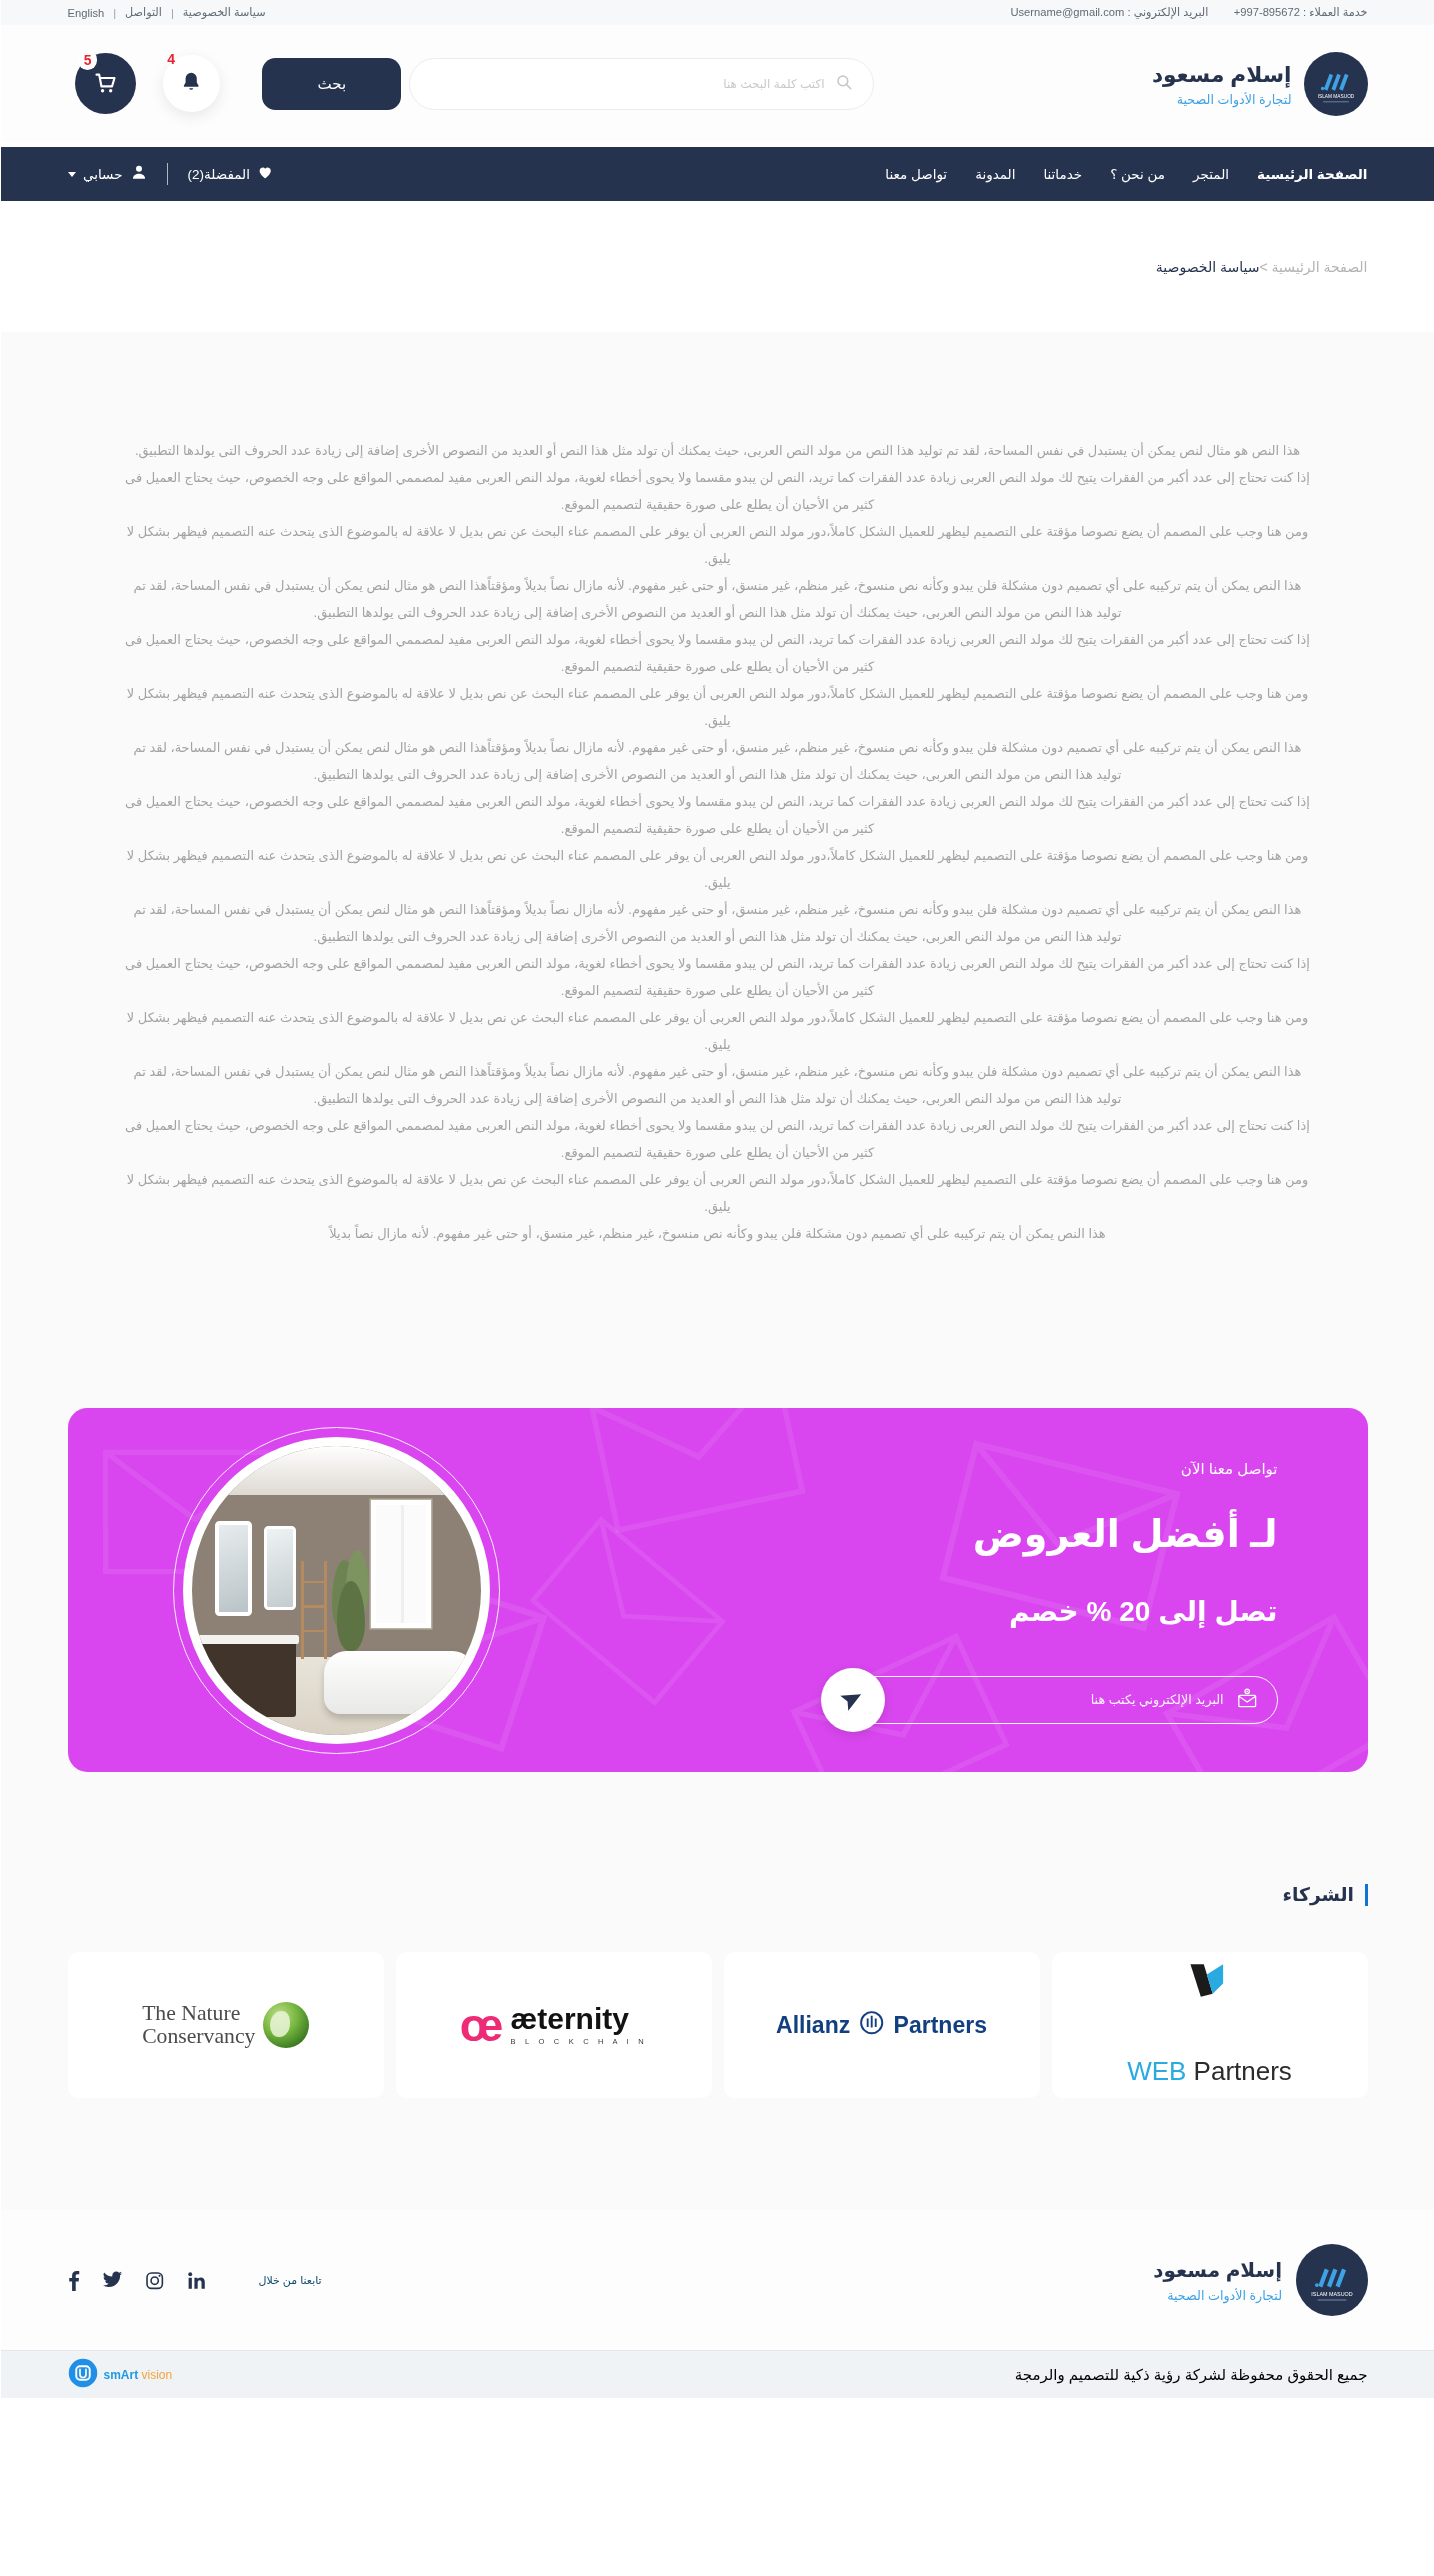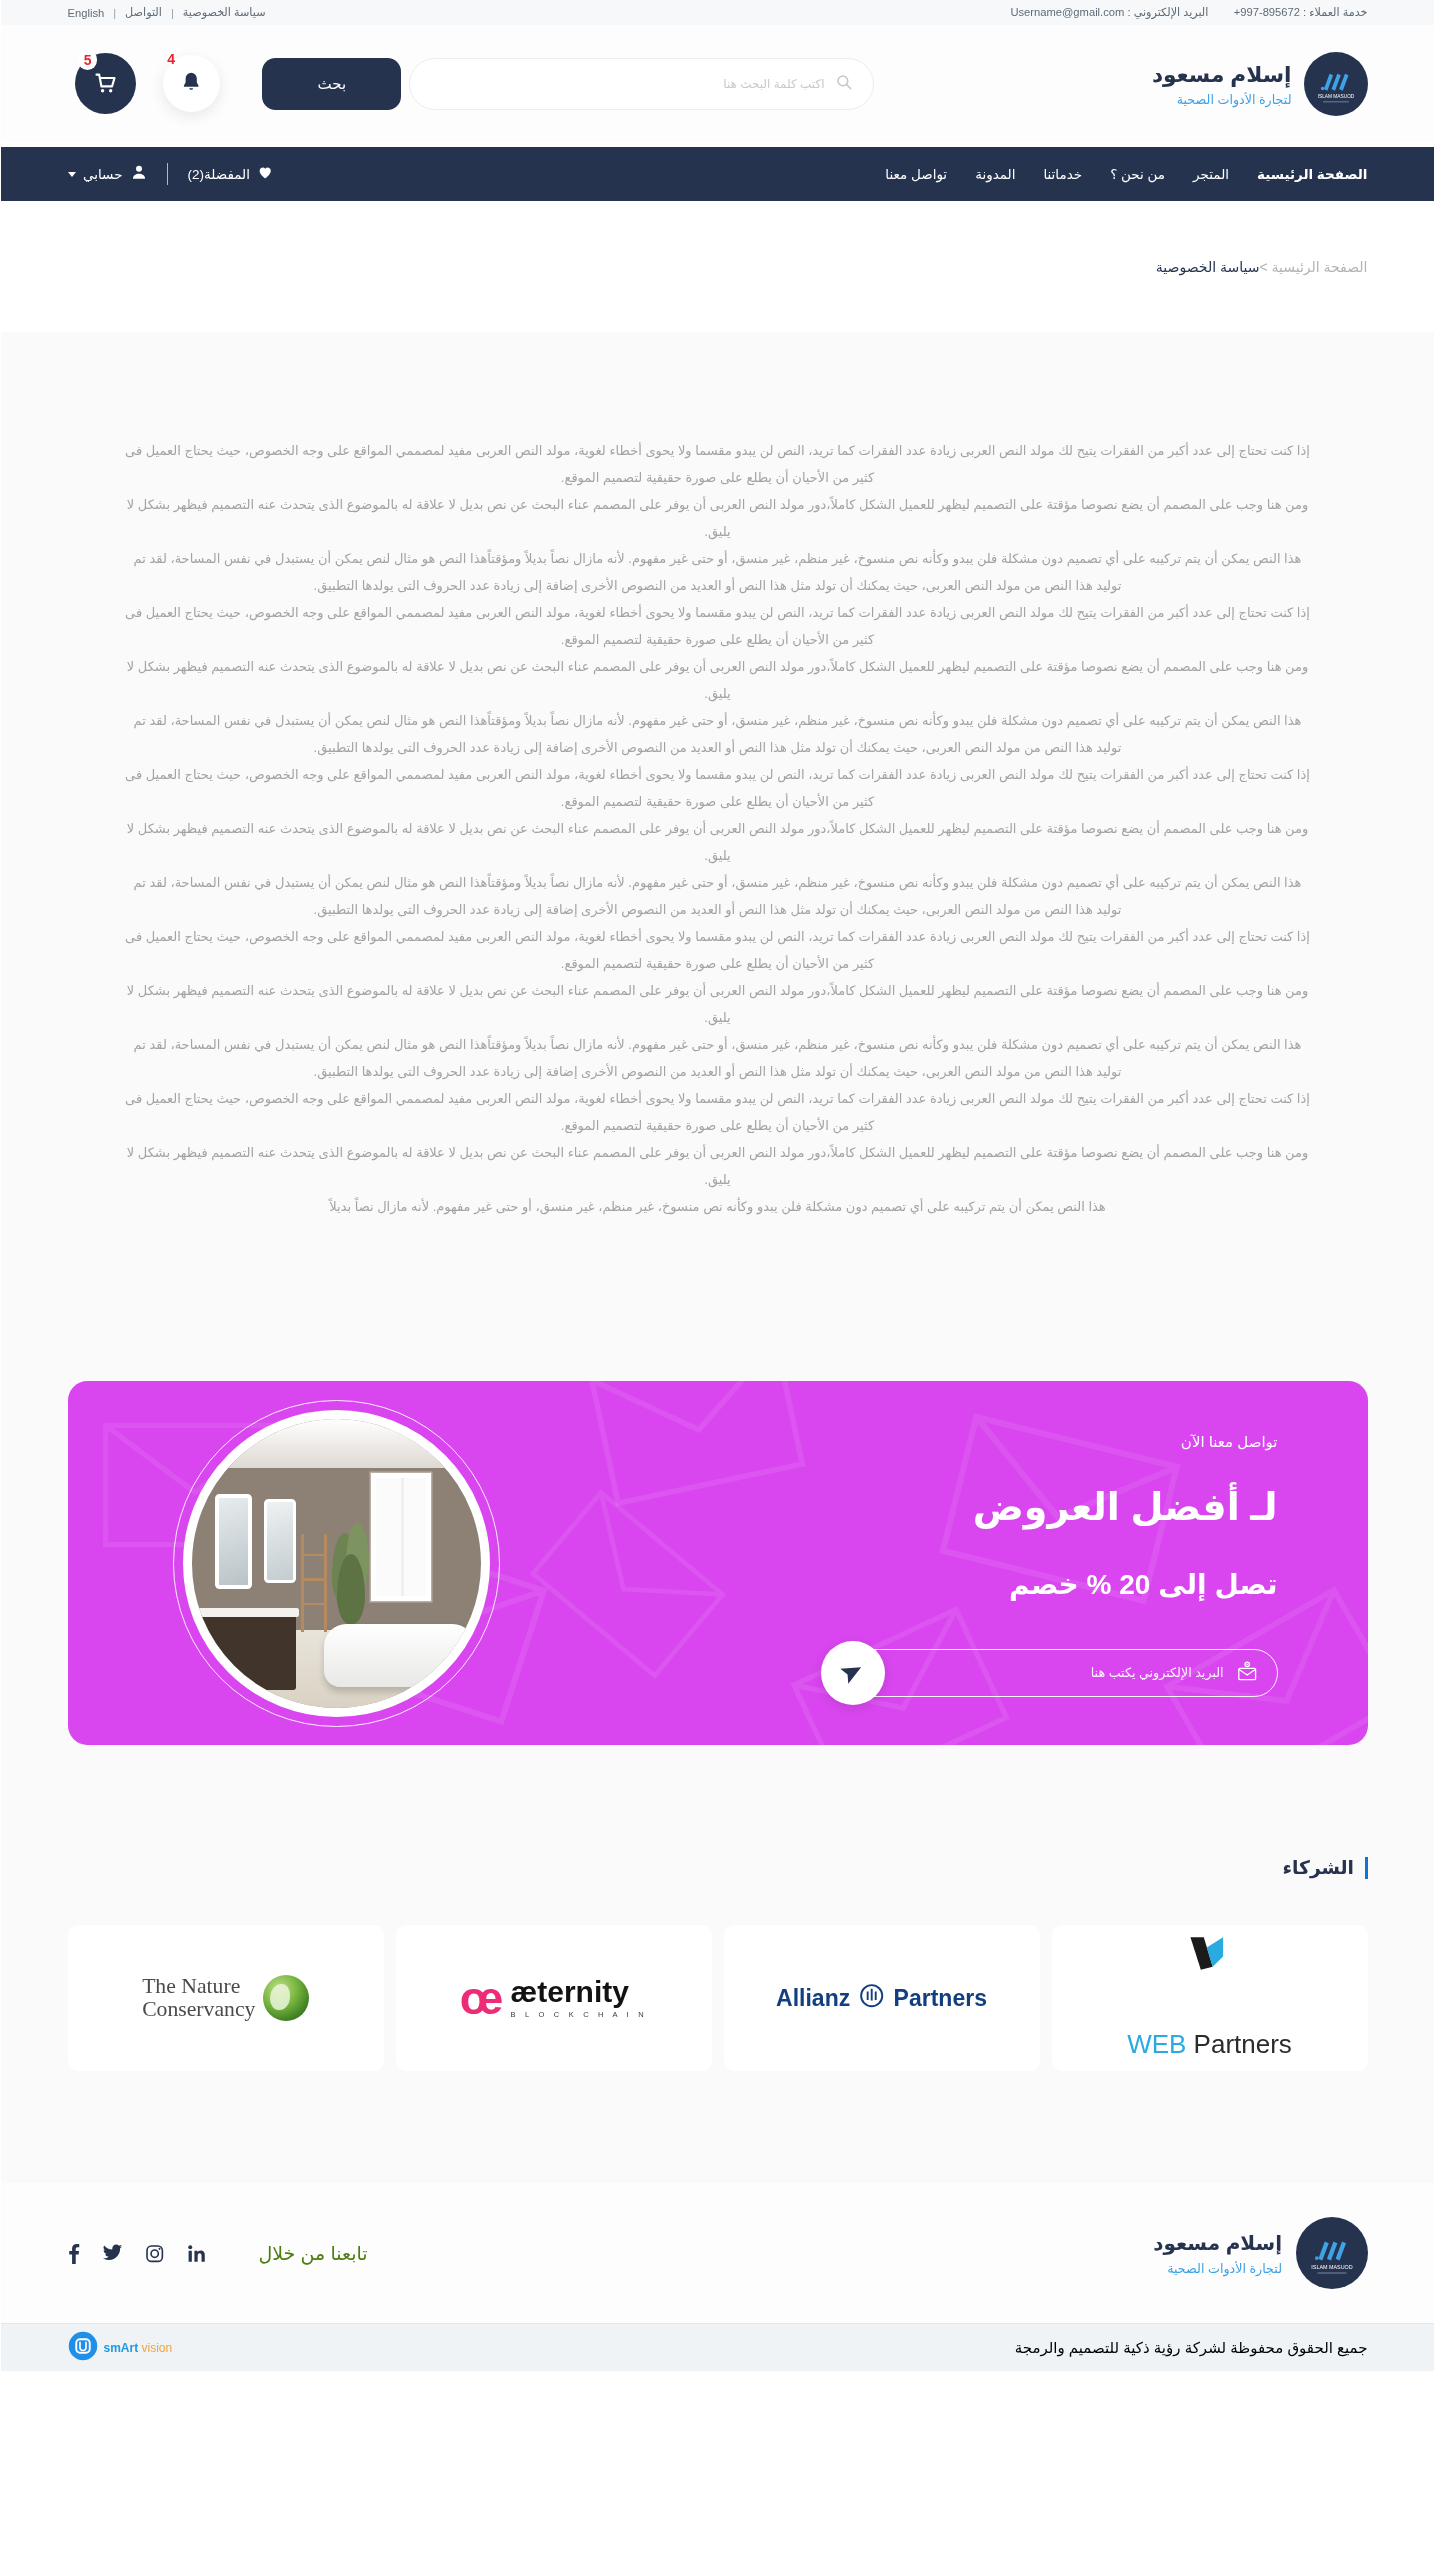--- a/index.html
+++ b/index.html
@@ -105,21 +105,21 @@
   .web-row { font-size:26px;margin-top:48px; }
   .web-blue { color:#29abe2; }
   .web-dark { color:#2b2b2b; }
 
   
   .footer { background:#fdfdfd; height:140px; }
   .footer .container { display:flex; align-items:center; justify-content:space-between; height:100%; }
   .footer-brand { display:flex; align-items:center; gap:13.5px; }
   .footer-brand .brand-title { font-size:20px; }
   .footer-follow { display:flex; align-items:center; }
-  .follow-label { font-size:19px; color:#4d7c0f; margin-left:52px; }
+  .follow-label { font-size:11px; color:#0c4a6e; margin-left:52px; }
   .social { display:flex; align-items:center; gap:22.4px; direction:ltr; }
   .social svg { display:block; cursor:pointer; }
 
   .bottombar { height:48px; background:#f0f3f6; border-top:0.7px solid #e3e7ec; }
   .bottombar .container { display:flex; align-items:center; justify-content:space-between; height:100%; }
   .copyright { font-size:15px; color:#000000; }
   .credit { display:flex; align-items:center; gap:6px; direction:ltr; font-size:12px; cursor:pointer; }
   .credit-smart { color:#1f9ae0; font-weight:bold; }
   .credit-vision { color:#f2a33c; }
 </style>
@@ -246,20 +246,21 @@
     <div class="breadcrumb">
       <span class="crumb-home">الصفحة الرئيسية</span>
       <span class="crumb-sep">&gt;</span><span class="crumb-current">سياسة الخصوصية</span>
     </div>
   </div>
 </div>
 
 <div class="main">
 
   <div class="policy">
+      <p>هذا النص هو مثال لنص يمكن أن يستبدل في نفس المساحة، لقد تم توليد هذا النص من مولد النص العربى، حيث يمكنك أن تولد مثل هذا النص أو العديد من النصوص الأخرى إضافة إلى زيادة عدد الحروف التى يولدها التطبيق.</p>
       <p>إذا كنت تحتاج إلى عدد أكبر من الفقرات يتيح لك مولد النص العربى زيادة عدد الفقرات كما تريد، النص لن يبدو مقسما ولا يحوى أخطاء لغوية، مولد النص العربى مفيد لمصممي المواقع على وجه الخصوص، حيث يحتاج العميل فى كثير من الأحيان أن يطلع على صورة حقيقية لتصميم الموقع.</p>
       <p>ومن هنا وجب على المصمم أن يضع نصوصا مؤقتة على التصميم ليظهر للعميل الشكل كاملاً،دور مولد النص العربى أن يوفر على المصمم عناء البحث عن نص بديل لا علاقة له بالموضوع الذى يتحدث عنه التصميم فيظهر بشكل لا يليق.</p>
       <p>هذا النص يمكن أن يتم تركيبه على أي تصميم دون مشكلة فلن يبدو وكأنه نص منسوخ، غير منظم، غير منسق، أو حتى غير مفهوم. لأنه مازال نصاً بديلاً ومؤقتاًهذا النص هو مثال لنص يمكن أن يستبدل في نفس المساحة، لقد تم توليد هذا النص من مولد النص العربى، حيث يمكنك أن تولد مثل هذا النص أو العديد من النصوص الأخرى إضافة إلى زيادة عدد الحروف التى يولدها التطبيق.</p>
       <p>إذا كنت تحتاج إلى عدد أكبر من الفقرات يتيح لك مولد النص العربى زيادة عدد الفقرات كما تريد، النص لن يبدو مقسما ولا يحوى أخطاء لغوية، مولد النص العربى مفيد لمصممي المواقع على وجه الخصوص، حيث يحتاج العميل فى كثير من الأحيان أن يطلع على صورة حقيقية لتصميم الموقع.</p>
       <p>ومن هنا وجب على المصمم أن يضع نصوصا مؤقتة على التصميم ليظهر للعميل الشكل كاملاً،دور مولد النص العربى أن يوفر على المصمم عناء البحث عن نص بديل لا علاقة له بالموضوع الذى يتحدث عنه التصميم فيظهر بشكل لا يليق.</p>
       <p>هذا النص يمكن أن يتم تركيبه على أي تصميم دون مشكلة فلن يبدو وكأنه نص منسوخ، غير منظم، غير منسق، أو حتى غير مفهوم. لأنه مازال نصاً بديلاً ومؤقتاًهذا النص هو مثال لنص يمكن أن يستبدل في نفس المساحة، لقد تم توليد هذا النص من مولد النص العربى، حيث يمكنك أن تولد مثل هذا النص أو العديد من النصوص الأخرى إضافة إلى زيادة عدد الحروف التى يولدها التطبيق.</p>
       <p>إذا كنت تحتاج إلى عدد أكبر من الفقرات يتيح لك مولد النص العربى زيادة عدد الفقرات كما تريد، النص لن يبدو مقسما ولا يحوى أخطاء لغوية، مولد النص العربى مفيد لمصممي المواقع على وجه الخصوص، حيث يحتاج العميل فى كثير من الأحيان أن يطلع على صورة حقيقية لتصميم الموقع.</p>
       <p>ومن هنا وجب على المصمم أن يضع نصوصا مؤقتة على التصميم ليظهر للعميل الشكل كاملاً،دور مولد النص العربى أن يوفر على المصمم عناء البحث عن نص بديل لا علاقة له بالموضوع الذى يتحدث عنه التصميم فيظهر بشكل لا يليق.</p>
       <p>هذا النص يمكن أن يتم تركيبه على أي تصميم دون مشكلة فلن يبدو وكأنه نص منسوخ، غير منظم، غير منسق، أو حتى غير مفهوم. لأنه مازال نصاً بديلاً ومؤقتاًهذا النص هو مثال لنص يمكن أن يستبدل في نفس المساحة، لقد تم توليد هذا النص من مولد النص العربى، حيث يمكنك أن تولد مثل هذا النص أو العديد من النصوص الأخرى إضافة إلى زيادة عدد الحروف التى يولدها التطبيق.</p>
       <p>إذا كنت تحتاج إلى عدد أكبر من الفقرات يتيح لك مولد النص العربى زيادة عدد الفقرات كما تريد، النص لن يبدو مقسما ولا يحوى أخطاء لغوية، مولد النص العربى مفيد لمصممي المواقع على وجه الخصوص، حيث يحتاج العميل فى كثير من الأحيان أن يطلع على صورة حقيقية لتصميم الموقع.</p>

